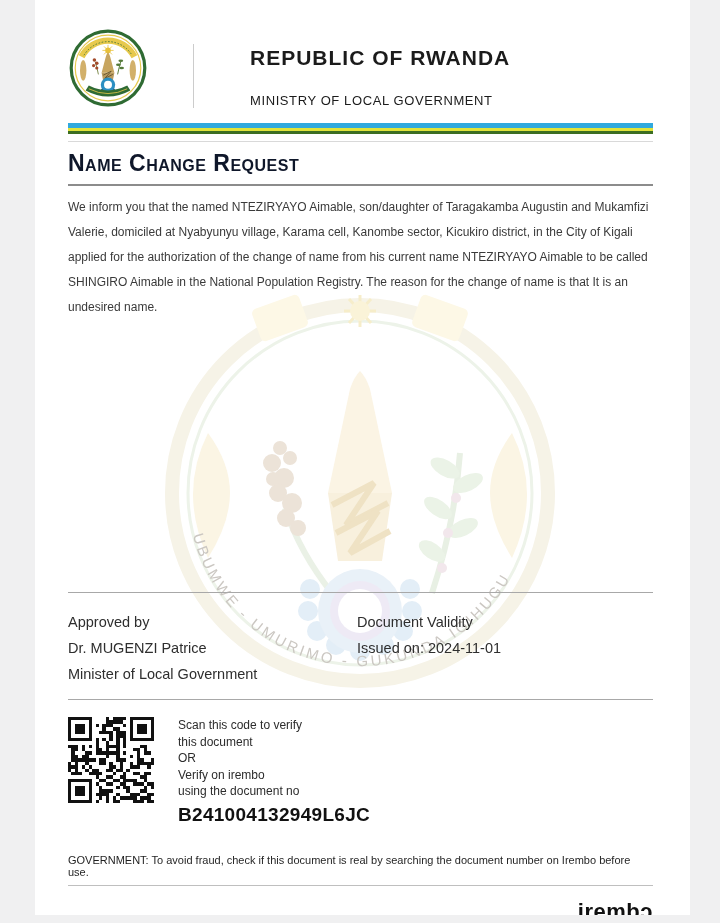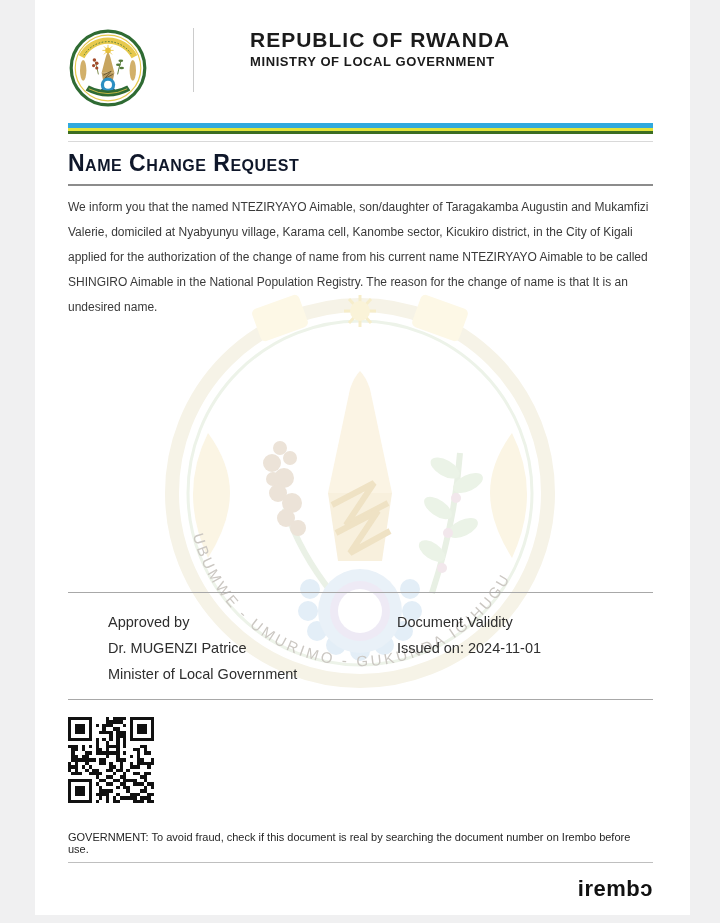--- a/index.html
+++ b/index.html
@@ -8,26 +8,26 @@
     position: relative; width: 720px; height: 923px;
     background: #f0f0f1; overflow: hidden;
   }
   .page {
     position: absolute; left: 35px; top: 0; width: 655px; height: 915px;
     background: #ffffff; overflow: hidden;
   }
   .content { position: relative; z-index: 1; padding: 0 37px 0 33px; }
 
   
-  .header { display: flex; align-items: flex-start; margin-top: 28px; height: 80px; gap: 37px; }
+  .header { display: flex; align-items: flex-end; margin-top: 28px; height: 80px; gap: 37px; }
   .emblem { width: 80px; height: 80px; flex: 0 0 auto; }
   .header-divider { width: 1px; height: 64px; background: #cccccc; margin: 0 19px 0 8px; }
   .header-titles { display: flex; flex-direction: column; }
   .republic-title { font-size: 21px; font-weight: 700; color: #1b1b1b; letter-spacing: 1px; }
-  .ministry-subtitle { font-size: 13px; font-weight: 700; color: #1b1b1b; letter-spacing: 0.6px; margin-top: 2px; }
+  .ministry-subtitle { font-size: 13px; font-weight: 400; color: #1b1b1b; letter-spacing: 0.6px; margin-top: 23px; }
 
   
   .flag-band { margin-top: 15px; }
   .flag-band .stripe-blue   { height: 5px; }
   .flag-band .stripe-yellow { height: 3px; }
   .flag-band .stripe-green  { height: 3px; }
   .thin-rule { height: 1px; background: #d9d9d9; margin-top: 7px; }
 
   
   .doc-title {
@@ -37,21 +37,21 @@
   .title-rule { height: 2px; background: #8c8c8c; margin-top: 7px; }
 
   
   .body-paragraph {
     margin-top: 9px; font-size: 12px; line-height: 25px; color: #3a3a3a; width: 585px;
   }
   .spacer-watermark { height: 272px; }
 
   
   .section-rule { height: 1px; background: #a8a8a8; }
-  .approval-row { display: flex; margin-top: 16px; margin-left: 40px; }
+  .approval-row { display: flex; margin-top: 16px; }
   .approval-left { width: 289px; }
   .approval-left .line, .approval-right .line { font-size: 14.5px; color: #2e2e2e; line-height: 26px; }
   .bold { font-weight: 400; color: #1f1f1f; }
   .approval-block-end { margin-top: 12px; }
 
   
   .qr-section { display: flex; margin-top: 17px; }
   .qr-box { width: 86px; height: 86px; flex: 0 0 auto; }
   .qr-box svg { width: 86px; height: 86px; shape-rendering: crispEdges; }
   .verify-text { margin-left: 24px; }
@@ -548,20 +548,28 @@
               <rect x="11" y="24" width="1" height="1" fill="#111"></rect>
               <rect x="13" y="24" width="1" height="1" fill="#111"></rect>
               <rect x="14" y="24" width="1" height="1" fill="#111"></rect>
               <rect x="19" y="24" width="1" height="1" fill="#111"></rect>
               <rect x="20" y="24" width="1" height="1" fill="#111"></rect>
               <rect x="21" y="24" width="1" height="1" fill="#111"></rect>
               <rect x="23" y="24" width="1" height="1" fill="#111"></rect>
               <rect x="24" y="24" width="1" height="1" fill="#111"></rect>
             </svg>
         </div>
+        <div class="verify-text">
+          <div class="vline bold">Scan this code to verify</div>
+          <div class="vline bold">this document</div>
+          <div class="vline">OR</div>
+          <div class="vline bold">Verify on irembo</div>
+          <div class="vline">using the document no</div>
+          <div class="doc-number">B241004132949L6JC</div>
+        </div>
       </div>
 
       <div class="disclaimer">
         <span class="bold">GOVERNMENT:</span><span> To avoid fraud, check if this document is real by searching the </span><span class="bold">document number</span><span> on Irembo before use.</span>
       </div>
       <div class="footer-rule"></div>
       <div class="footer">
 
         <span class="irembo-logo">irembɔ</span>
       </div>

